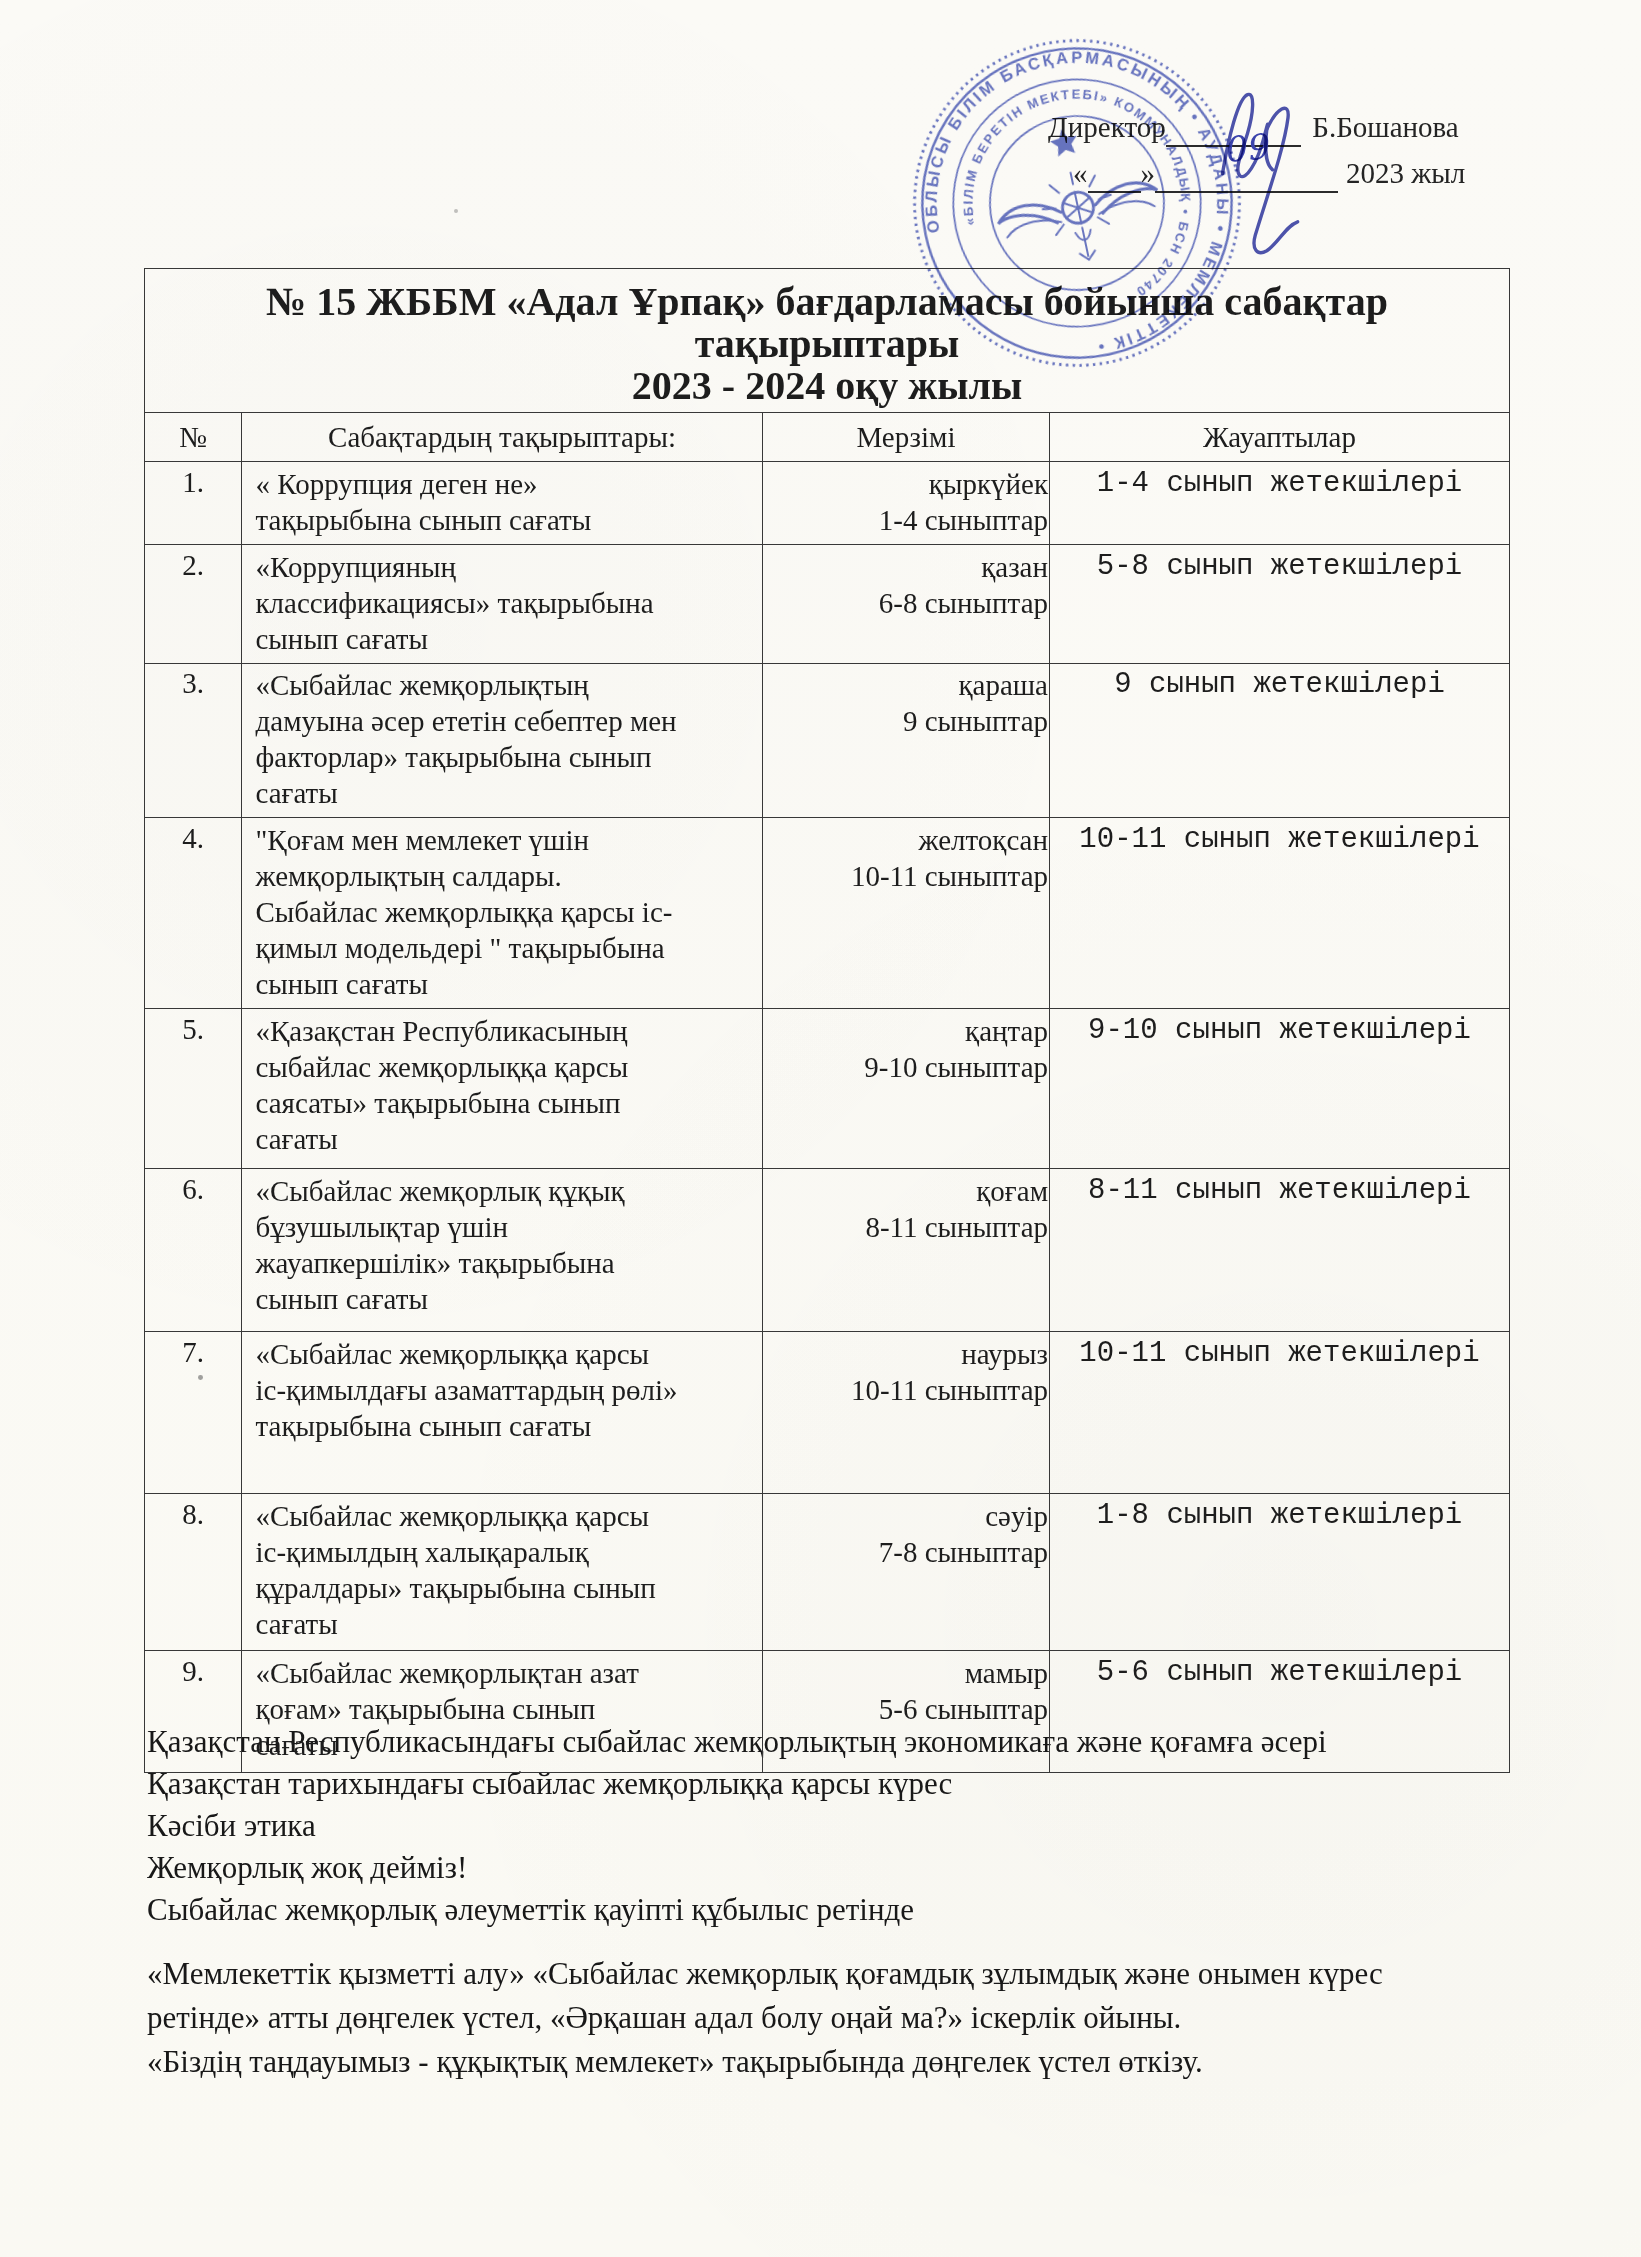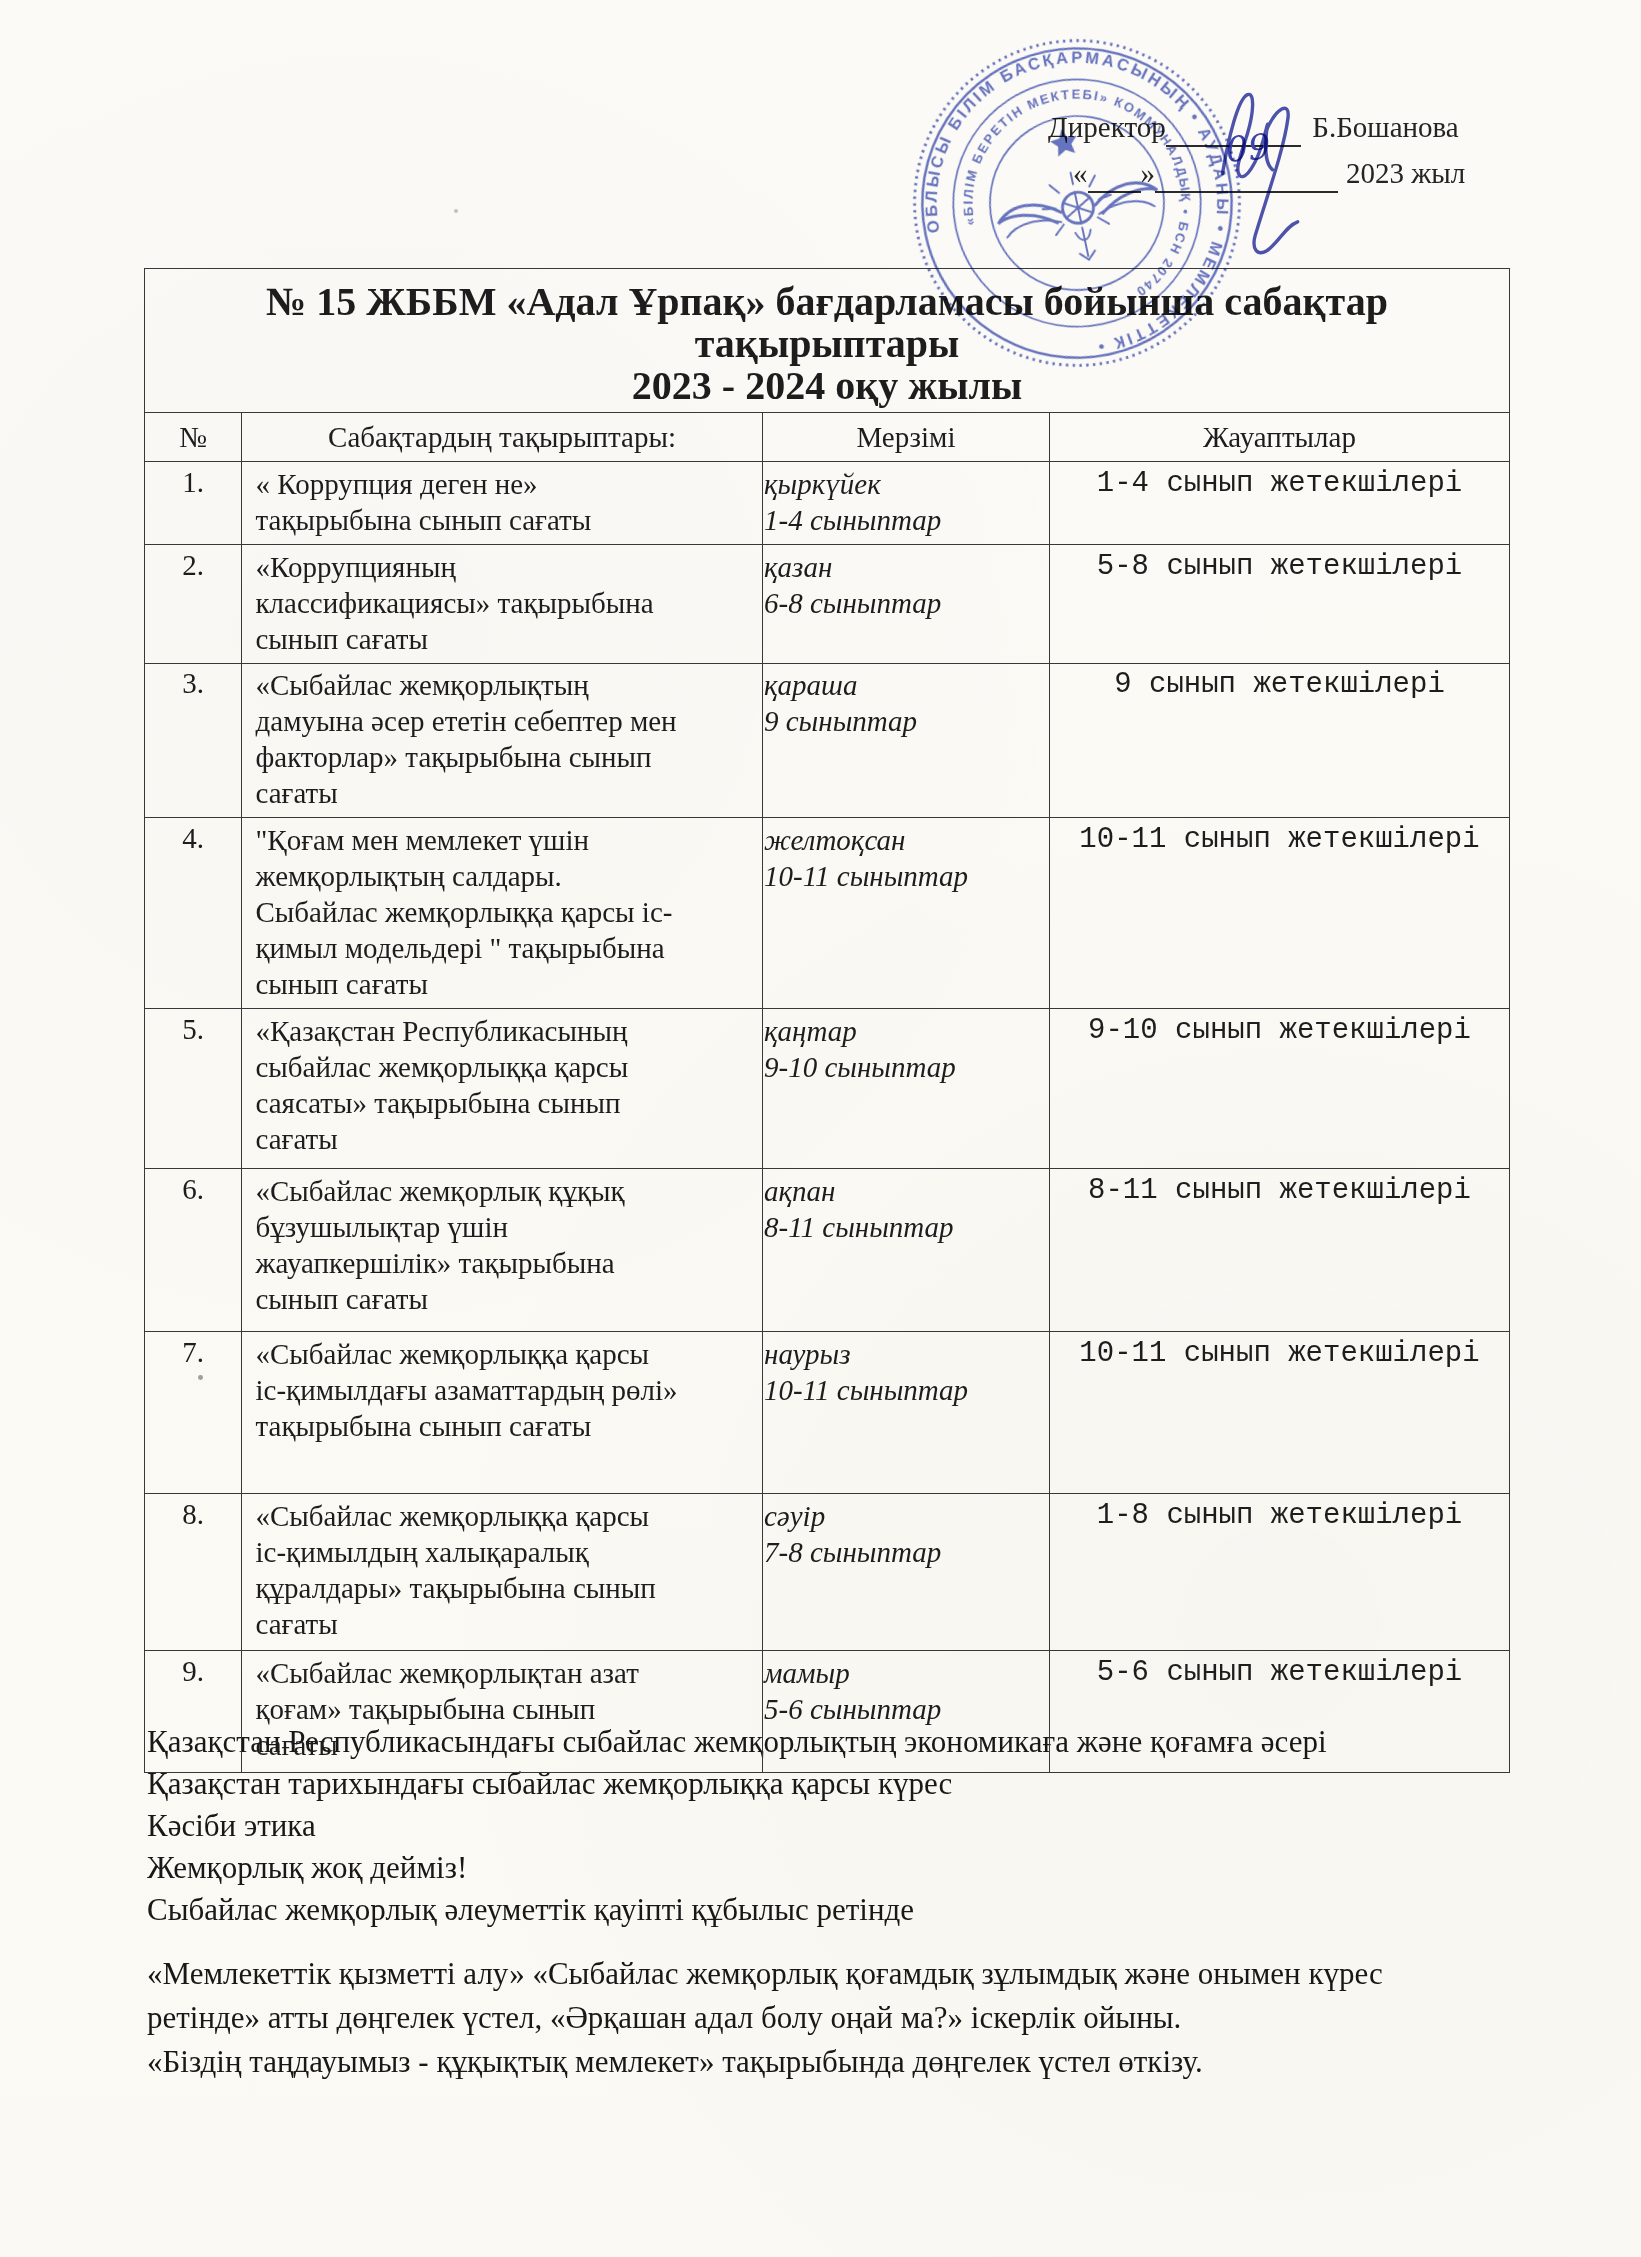--- a/index.html
+++ b/index.html
@@ -60,21 +60,21 @@
     font-size:29px;color:#1d1d1d;z-index:1;
   }
   table.lessons td{border:1.9px solid #383838;vertical-align:top;overflow:hidden;}
   td.title-cell{
     text-align:center;font-weight:bold;font-size:40px;line-height:42px;
     padding:11.6px 11.6px 5.8px;height:100px;
   }
   tr.head-row td{text-align:center;vertical-align:middle;height:44px;padding:1.9px 3.9px;}
   td.num{text-align:center;padding-top:3.9px;}
   td.topic{padding:3.9px 83px 5.8px 13.5px;line-height:36px;}
-  td.term{text-align:left;padding-top:3.9px;line-height:36px;font-style:italic;}
+  td.term{text-align:right;padding-top:3.9px;line-height:36px;}
   td.resp{text-align:center;padding-top:3.9px;line-height:36px;font-family:Liberation Mono, monospace;}
   tr.r1 td{height:69px;}  tr.r2 td{height:104px;} tr.r3 td{height:144px;}
   tr.r4 td{height:177px;} tr.r5 td{height:149px;} tr.r6 td{height:153px;}
   tr.r7 td{height:151px;} tr.r8 td{height:146px;} tr.r9 td{height:112px;}
 
   
   .footer-lines{
     position:absolute;left:147px;top:1721px;
     font-size:31px;line-height:42px;color:#181818;
   }
@@ -194,21 +194,21 @@
         <td class="term">
             <div>қаңтар</div>
             <div>9-10 сыныптар</div>
           </td>
         <td class="resp">9-10 сынып жетекшілері</td>
       </tr>
       <tr class="r6">
         <td class="num">6.</td>
         <td class="topic">«Сыбайлас жемқорлық құқық бұзушылықтар үшін жауапкершілік» тақырыбына сынып сағаты</td>
         <td class="term">
-            <div>ақпан</div>
+            <div>қоғам</div>
             <div>8-11 сыныптар</div>
           </td>
         <td class="resp">8-11 сынып жетекшілері</td>
       </tr>
       <tr class="r7">
         <td class="num">7.</td>
         <td class="topic">«Сыбайлас жемқорлыққа қарсы іс-қимылдағы азаматтардың рөлі» тақырыбына сынып сағаты</td>
         <td class="term">
             <div>наурыз</div>
             <div>10-11 сыныптар</div>

